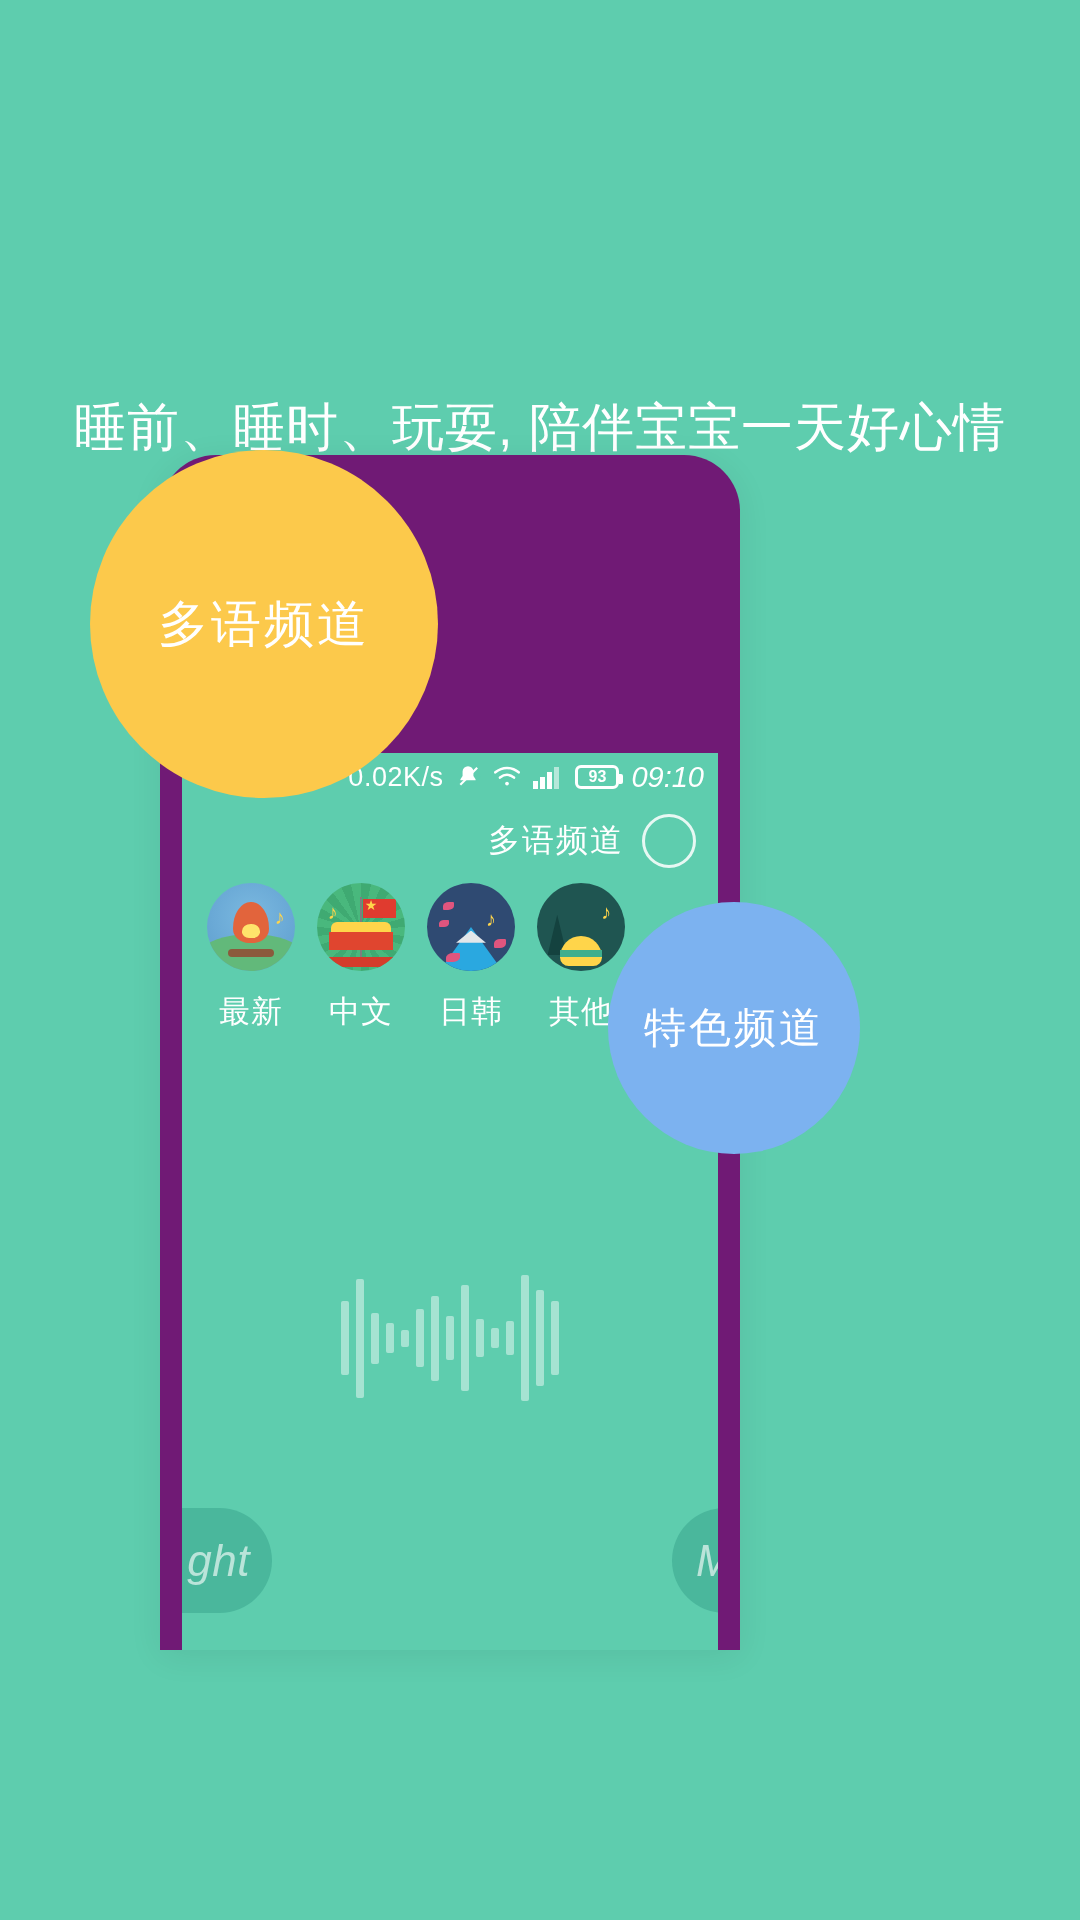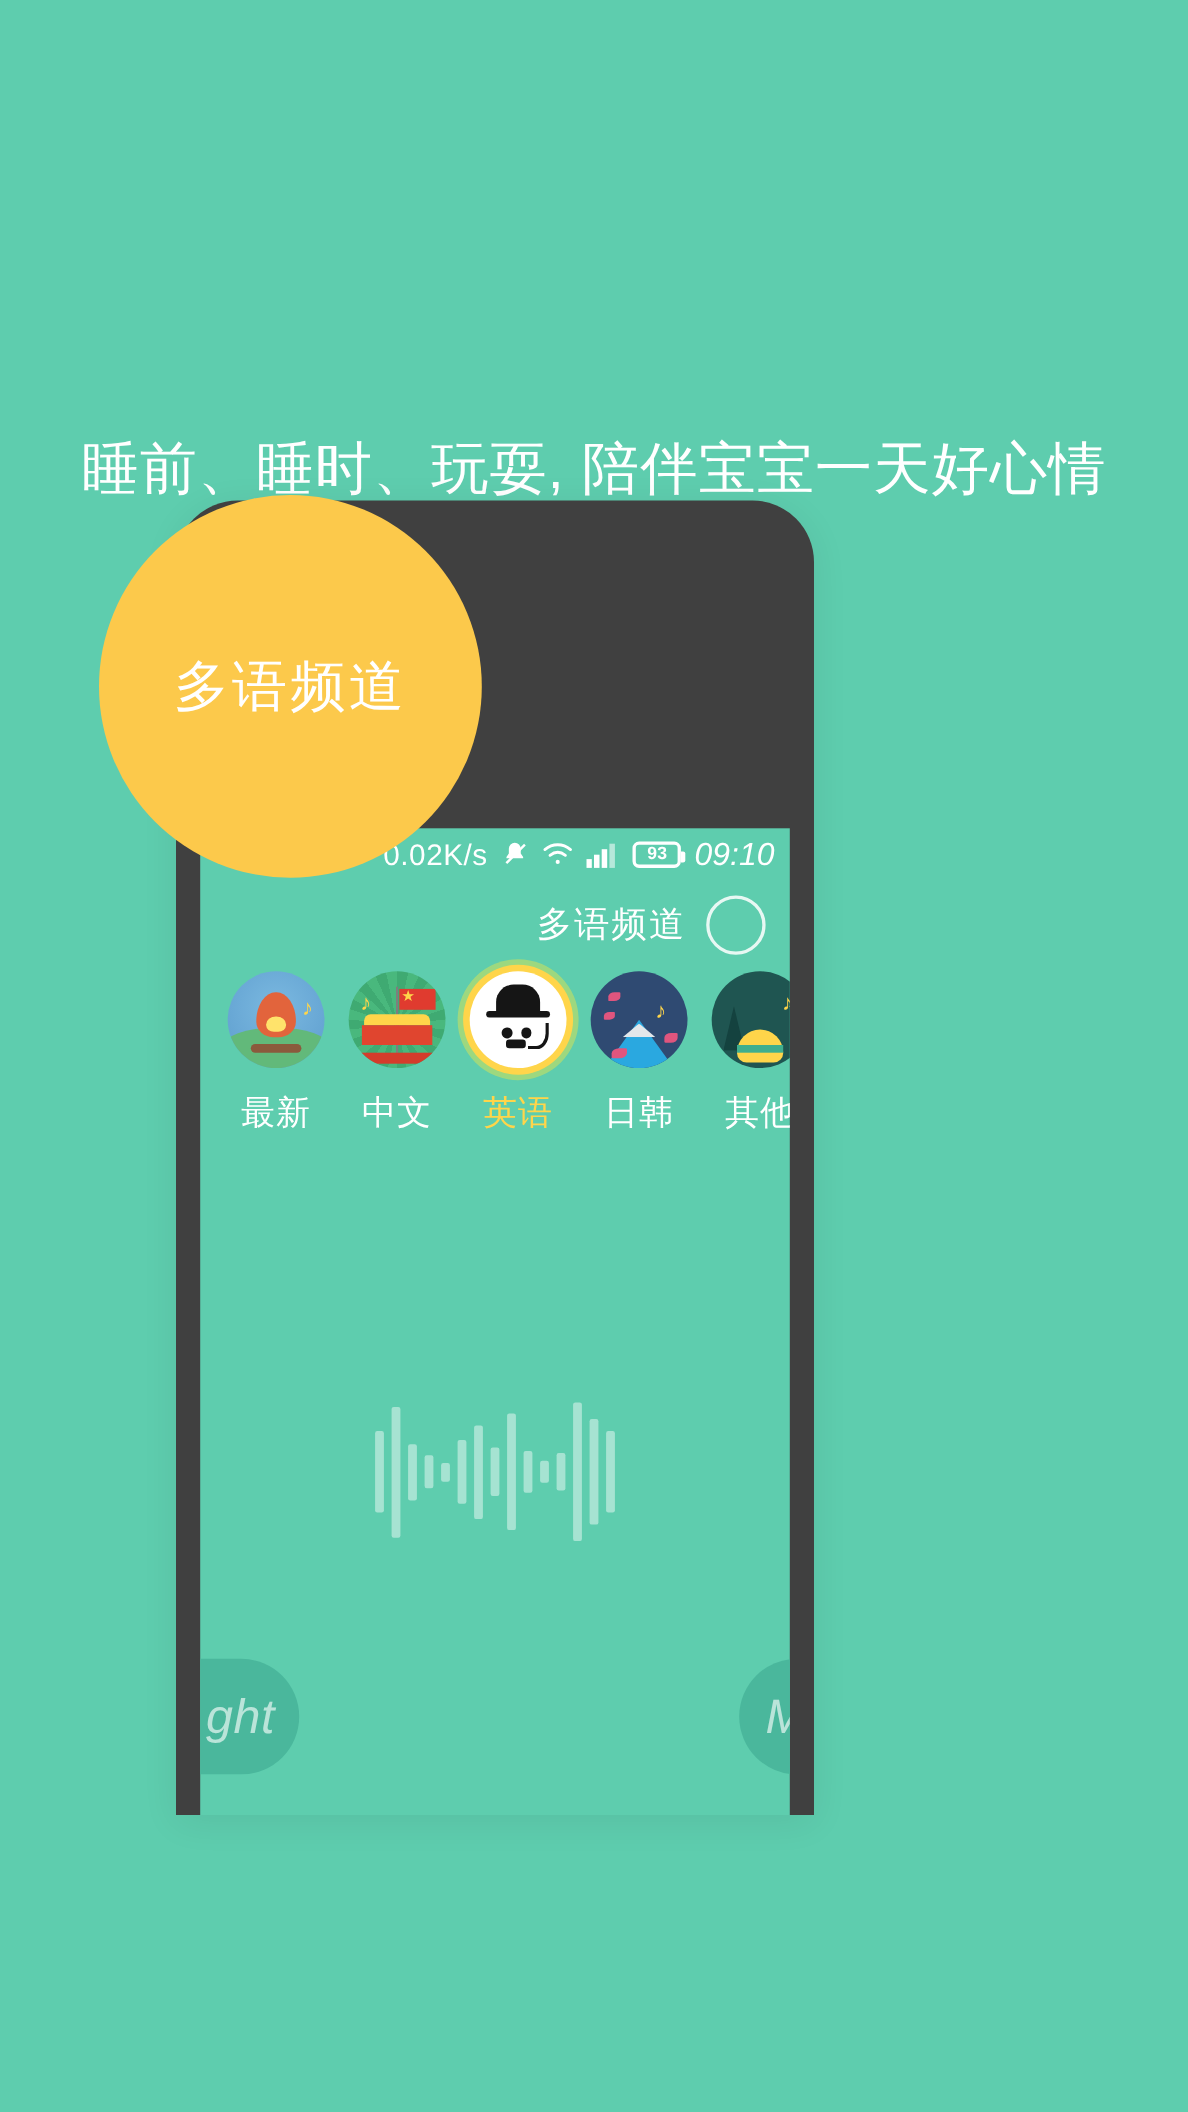--- a/index.html
+++ b/index.html
@@ -24,21 +24,21 @@
     position:absolute; left:0; top:396px; width:1080px;
     text-align:center; color:#ffffff;
     font-size:52px; line-height:1.2; font-weight:400;
     letter-spacing:1px;
   }
 
   
   .phone{
     position:absolute; left:160px; top:455px;
     width:580px; height:1195px;
-    background:#404040;
+    background:#701a75;
     border-radius:56px 56px 0 0;
     box-shadow:0 6px 34px rgba(0,0,0,.07);
     overflow:hidden;
   }
   .phone-screen{
     position:absolute; left:22px; top:298px;
     width:536px; height:1167px;
     background:#5ecdae;
     overflow:hidden;
   }
@@ -266,31 +266,20 @@
             <div class="pole"></div>
               <div class="flag"></div>
               <div class="roof"></div>
               <div class="body"></div>
               <div class="base"></div>
               <div class="note">♪</div>
           </div>
           <div class="ch-label">中文</div>
         </div>
 
-        <div class="channel sel">
-          <div class="ch-av av-en">
-            <div class="hat"></div>
-              <div class="brim"></div>
-              <div class="eyeL"></div>
-              <div class="eyeR"></div>
-              <div class="mouth"></div>
-              <div class="pipe"></div>
-          </div>
-          <div class="ch-label">英语</div>
-        </div>
 
         <div class="channel">
           <div class="ch-av av-jp">
             <div class="mtn"></div>
               <div class="snow"></div>
               <div class="pet1"></div>
               <div class="pet2"></div>
               <div class="pet3"></div>
               <div class="pet4"></div>
               <div class="note">♪</div>
@@ -355,14 +344,17 @@
           </svg>
         </div>
       </div>
 
     </div>
   </div>
 
   <div class="bubble bub-yellow">
     <span>多语频道</span>
   </div>
+  <div class="bubble bub-blue">
+    <span>特色频道</span>
+  </div>
 
 </div>
 
 </body></html>

